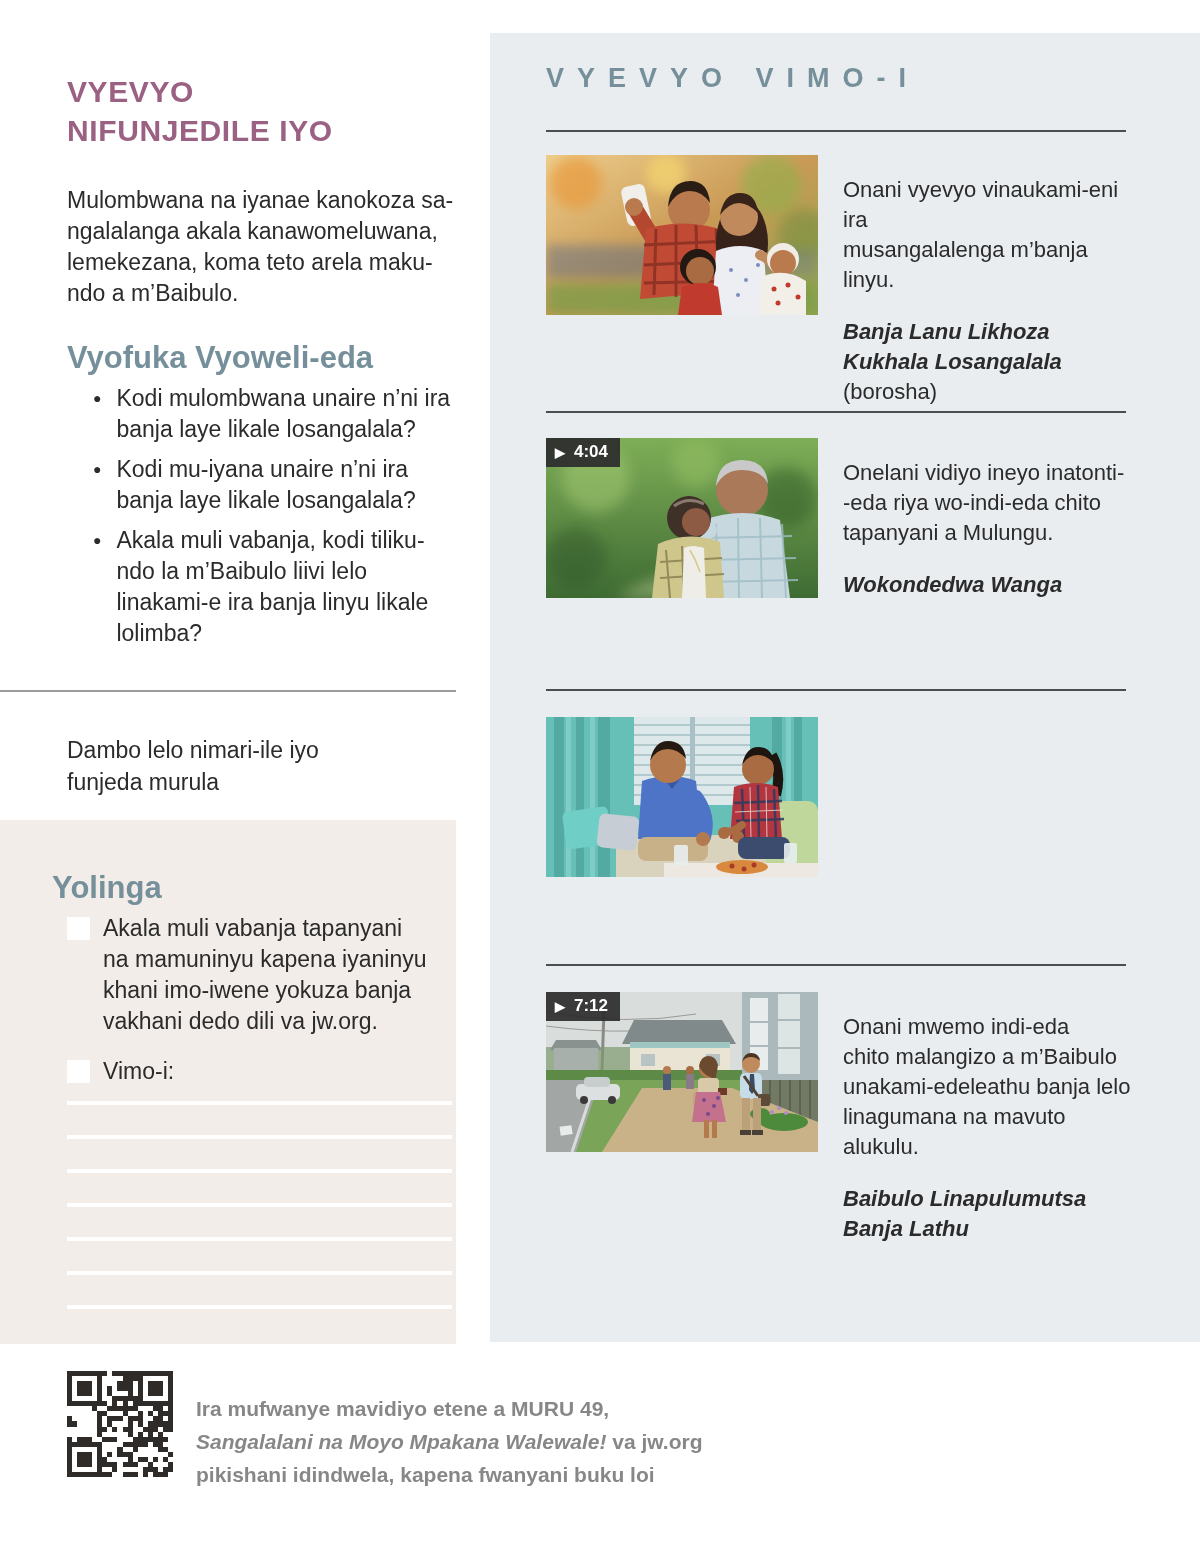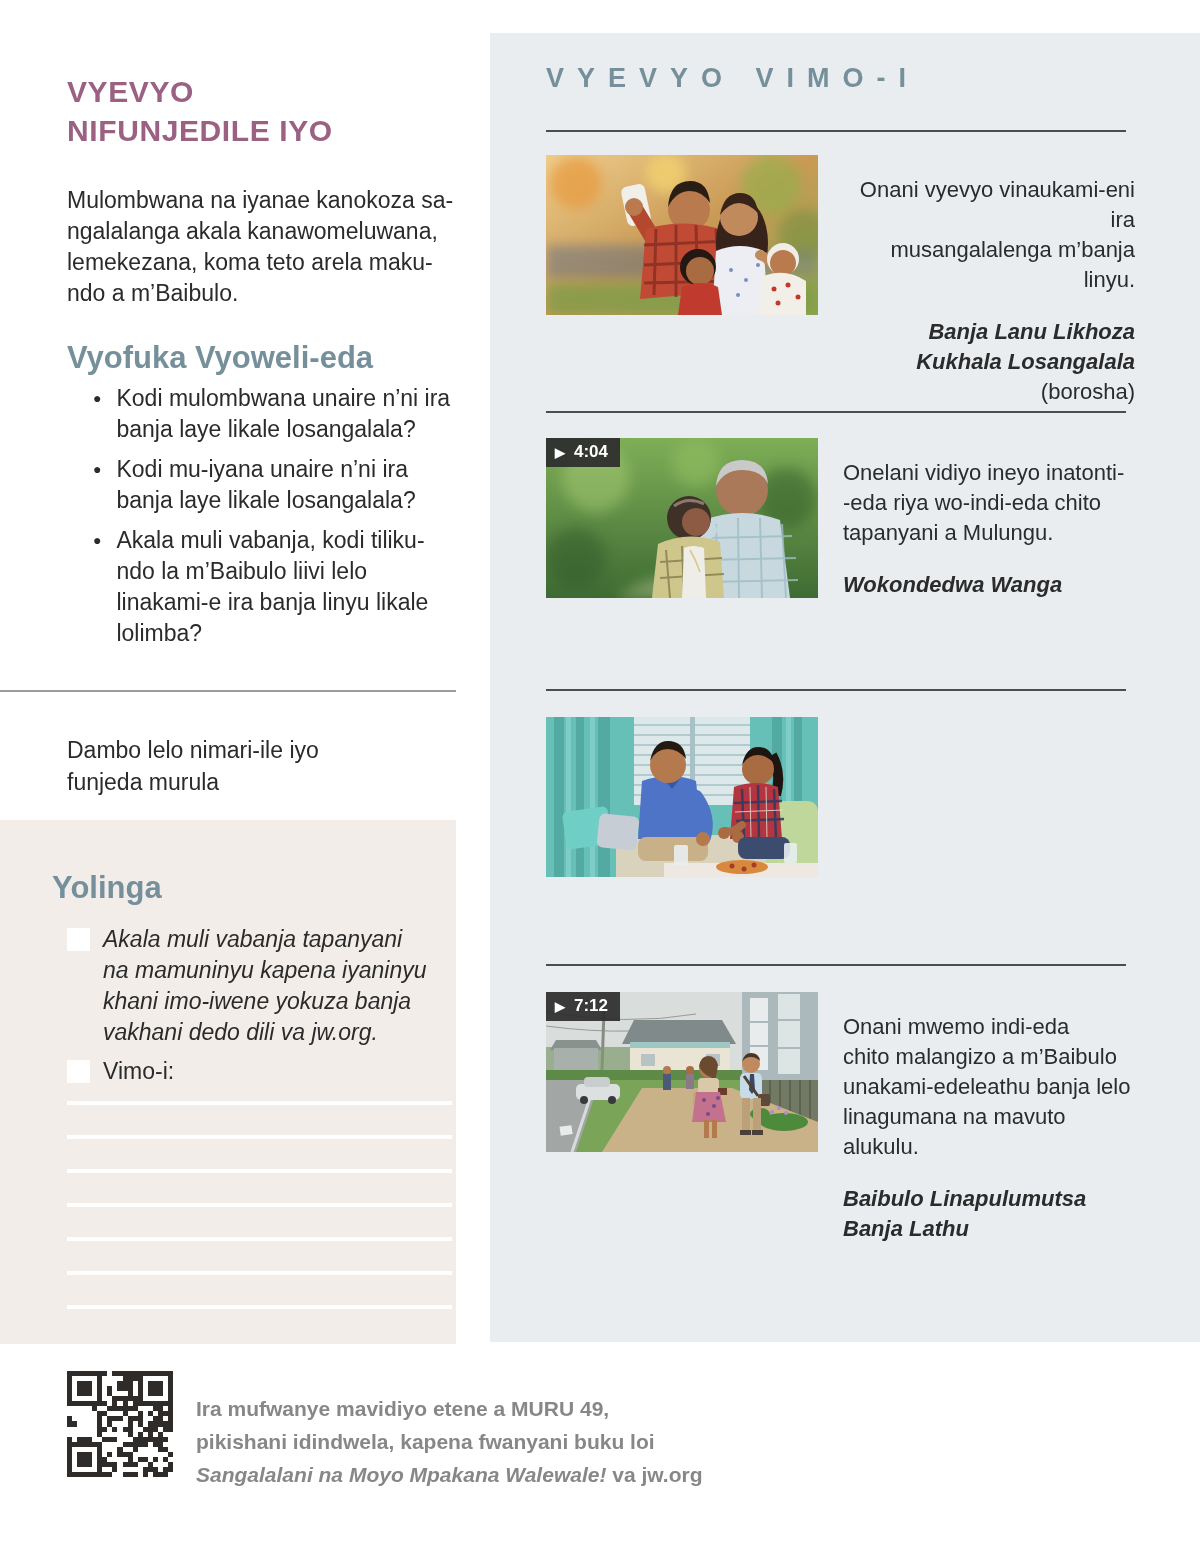--- a/index.html
+++ b/index.html
@@ -17,35 +17,35 @@
   .bullet .txt{white-space:pre-line;}
   .divider-left{position:absolute;left:0;top:690px;width:456px;height:2px;background:#9B9B9B;}
   .note{position:absolute;left:67px;top:711px;width:400px;font-size:23px;line-height:32px;white-space:pre-line;}
 
   
   .ybox{position:absolute;left:0;top:820px;width:456px;height:524px;background:#F2EDE9;}
   .ybox-head{position:absolute;left:52px;top:24px;font-size:31px;font-weight:600;color:#76909B;}
   .check{position:absolute;left:67px;display:flex;gap:13px;width:370px;}
   .check .box{width:23px;height:23px;background:#fff;flex:none;margin-top:4px;}
   .check .txt{font-size:23px;line-height:31px;white-space:pre-line;}
-  .check1{top:104px;font-style:italic;}
+  .check1{top:93px;}
   .check2{top:236px;}
   .wlines{position:absolute;left:67px;top:281px;width:385px;}
   .wline{height:4px;background:#fff;margin-bottom:30px;}
 
   
   .panel{position:absolute;left:490px;top:33px;width:710px;height:1309px;background:#E9EDF0;}
   .panel-header{position:absolute;left:56px;top:30px;font-size:27px;font-weight:bold;color:#76909B;letter-spacing:13px;}
   .pdiv{position:absolute;left:56px;width:580px;height:2px;background:#4D4D4D;}
   .pdiv1{top:97px;} .pdiv2{top:378px;} .pdiv3{top:656px;} .pdiv4{top:931px;}
   .thumb{position:absolute;left:56px;width:272px;height:160px;overflow:hidden;background:#cfd4d6;}
   .thumb svg{display:block;width:272px;height:160px;}
   .t1{top:122px;} .t2{top:405px;} .t3{top:684px;} .t4{top:959px;}
   .itext{position:absolute;left:353px;width:292px;}
-  .x1{top:120px;text-align:right;} .x2{top:403px;} .x3{top:682px;} .x4{top:957px;}
+  .x1{top:120px;} .x2{top:403px;} .x3{top:682px;} .x4{top:957px;}
   .desc{font-size:22px;line-height:30px;white-space:pre-line;}
   .mtitle{font-size:22px;line-height:30px;font-weight:bold;font-style:italic;margin-top:9px;}
   .mtitle .plain{font-weight:normal;font-style:normal;}
   .mtitle .srcit{font-weight:normal;font-style:italic;}
   .badge{position:absolute;left:0;top:0;background:rgba(45,45,45,.93);color:#fff;font-size:17px;
     padding:4px 12px 5px 9px;display:flex;align-items:center;gap:9px;font-weight:bold;}
   .badge .play{font-size:13px;line-height:1;}
 
   
   .qr{position:absolute;left:67px;top:1371px;width:106px;height:106px;background:#fff;
@@ -656,17 +656,17 @@
       <div style="grid-row:21;grid-column:12"></div>
       <div style="grid-row:21;grid-column:13"></div>
       <div style="grid-row:21;grid-column:14"></div>
       <div style="grid-row:21;grid-column:16"></div>
       <div style="grid-row:21;grid-column:18"></div>
       <div style="grid-row:21;grid-column:19"></div>
       <div style="grid-row:21;grid-column:20"></div>
     </div>
   <div class="footer">
     <div>Ira mufwanye mavidiyo etene a MURU 49,</div>
+    <div><span class="it">Sangalalani na Moyo Mpakana Walewale!</span><span> va jw.org</span></div>
     <div>pikishani idindwela, kapena fwanyani buku loi</div>
-    <div><span class="it">Sangalalani na Moyo Mpakana Walewale!</span><span> va jw.org</span></div>
   </div>
 
 </div>
 
 </body></html>

